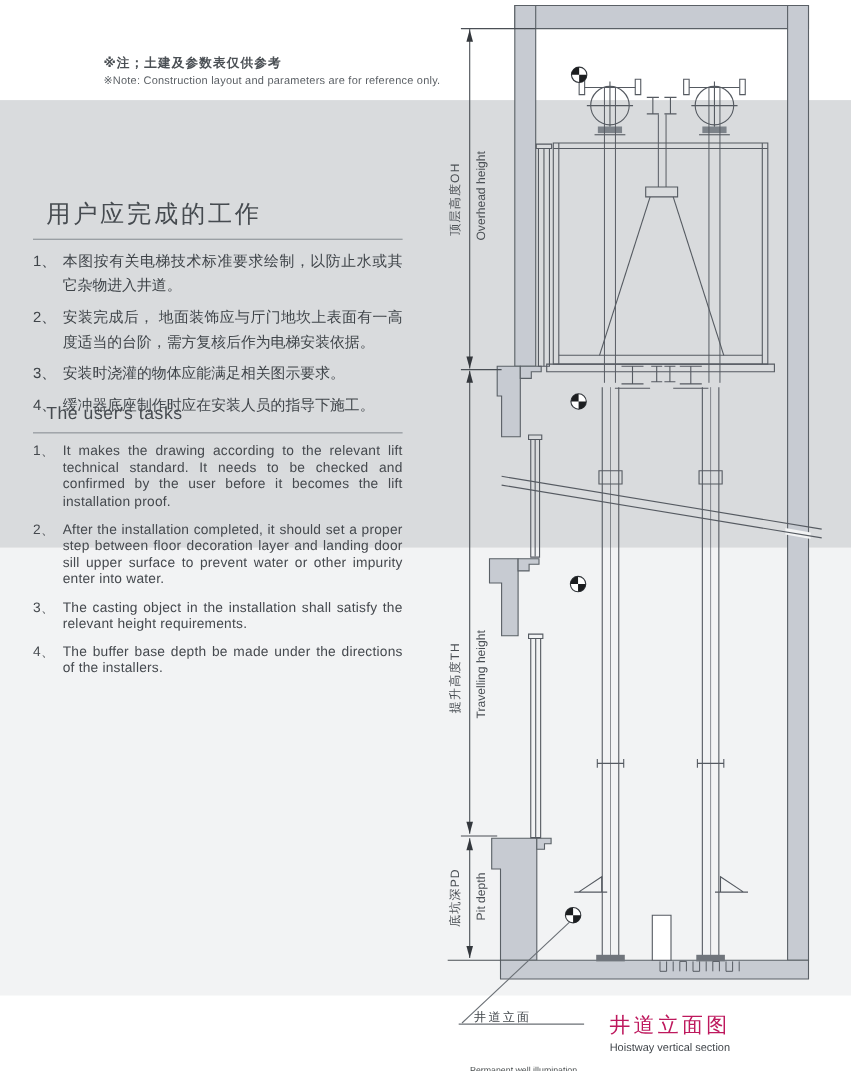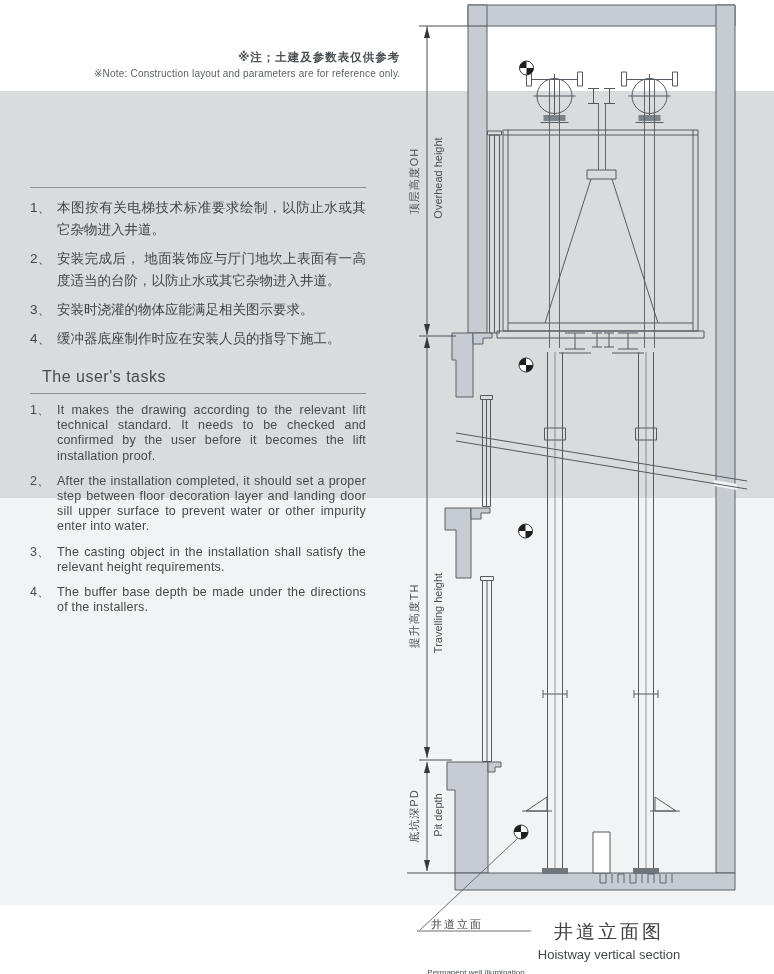--- a/index.html
+++ b/index.html
@@ -3,21 +3,21 @@
 <meta charset="utf-8">
 <style>
   html,body{margin:0;padding:0;background:#fff;}
   .page{position:relative;width:774px;height:974px;background:#fff;overflow:hidden;
         font-family:"Liberation Sans","DejaVu Sans",sans-serif;color:#3f4449;}
   .band-mid{position:absolute;left:0;top:91px;width:774px;height:407px;background:#d9dbdd;}
   .band-low{position:absolute;left:0;top:498px;width:774px;height:407px;background:#f2f3f4;}
   svg{position:absolute;left:0;top:0;}
   svg *{vector-effect:non-scaling-stroke;}
 
-  .note{position:absolute;left:94px;top:50px;text-align:right;}
+  .note{position:absolute;left:94px;top:50px;}
   .note-zh{font-size:11.5px;font-weight:600;letter-spacing:1px;color:#4a4f54;}
   .note-en{font-size:10px;color:#5a5f64;margin-top:3px;letter-spacing:.2px;}
 
   .panel{position:absolute;left:30px;width:336px;}
   .panel-zh{top:180px;}
   .panel-en{top:368px;}
   .panel h2{margin:0;padding-left:12px;font-weight:500;color:#464b50;}
   .panel-zh h2{font-size:22px;letter-spacing:2.5px;}
   .panel-en h2{font-size:16px;letter-spacing:.5px;}
   .rule{border:none;border-top:1.5px solid #8b9196;margin:7px 0 9px 0;}
@@ -28,46 +28,47 @@
   .task .num{text-align:left;}
 
   .dimlabel{position:absolute;white-space:nowrap;font-size:11px;color:#4a4f54;
             transform:translate(-50%,-50%) rotate(-90deg);}
   .dim-zh{letter-spacing:1px;}
 
   .callout{position:absolute;}
   .callout-zh{left:407px;top:917px;width:100px;text-align:center;font-size:11px;letter-spacing:2px;color:#42474c;}
   .callout-en{left:413px;top:968px;width:126px;text-align:center;font-size:8px;color:#4a4f50;}
   .caption{position:absolute;left:518px;top:919px;width:182px;text-align:center;}
-  .caption-zh{font-size:19px;letter-spacing:3px;color:#404040;}
-  .caption-en{font-size:13px;color:#42474c;margin-top:2px;}
+  .caption-zh{font-size:19px;letter-spacing:3px;color:#be185d;}
+  .caption-en{font-size:10px;color:#42474c;margin-top:2px;}
 </style>
 </head>
 <body>
 
 <div class="page">
 
   <div class="band-mid"></div>
   <div class="band-low"></div>
 
   <div class="note">
     <div class="note-zh">※注；土建及参数表仅供参考</div>
     <div class="note-en">※Note:  Construction layout and parameters are for reference only.</div>
   </div>
 
   <div class="panel panel-zh">
+    <h2>用户应完成的工作</h2>
     <hr class="rule">
     <div class="tasklist">
       <div class="task">
         <span class="num">1、</span>
         <span>本图按有关电梯技术标准要求绘制，以防止水或其它杂物进入井道。</span>
       </div>
       <div class="task">
         <span class="num">2、</span>
-        <span>安装完成后， 地面装饰应与厅门地坎上表面有一高度适当的台阶，以防止水或其它杂物进入井道。</span>
+        <span>安装完成后， 地面装饰应与厅门地坎上表面有一高度适当的台阶，需方复核后作为电梯安装依据。</span>
       </div>
       <div class="task">
         <span class="num">3、</span>
         <span>安装时浇灌的物体应能满足相关图示要求。</span>
       </div>
       <div class="task">
         <span class="num">4、</span>
         <span>缓冲器底座制作时应在安装人员的指导下施工。</span>
       </div>
     </div>

